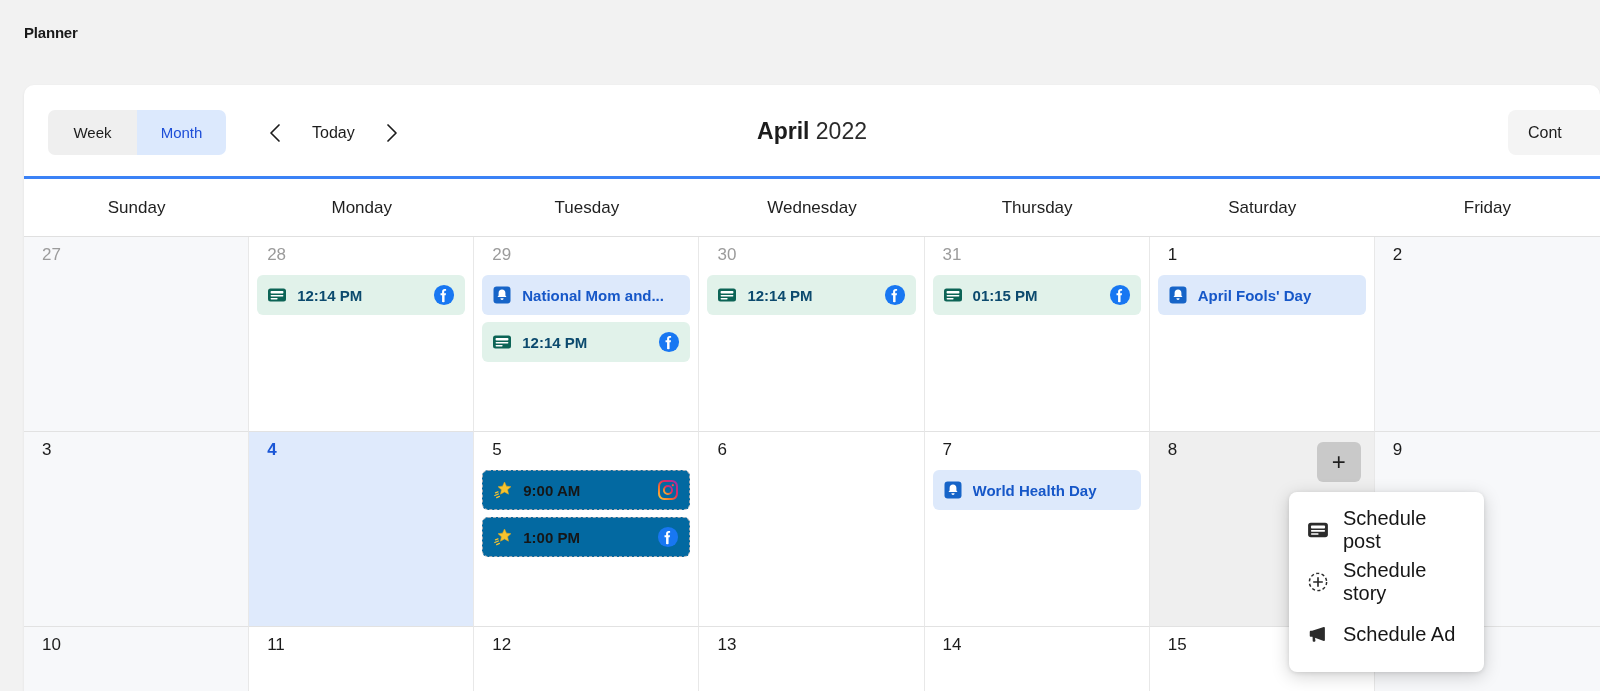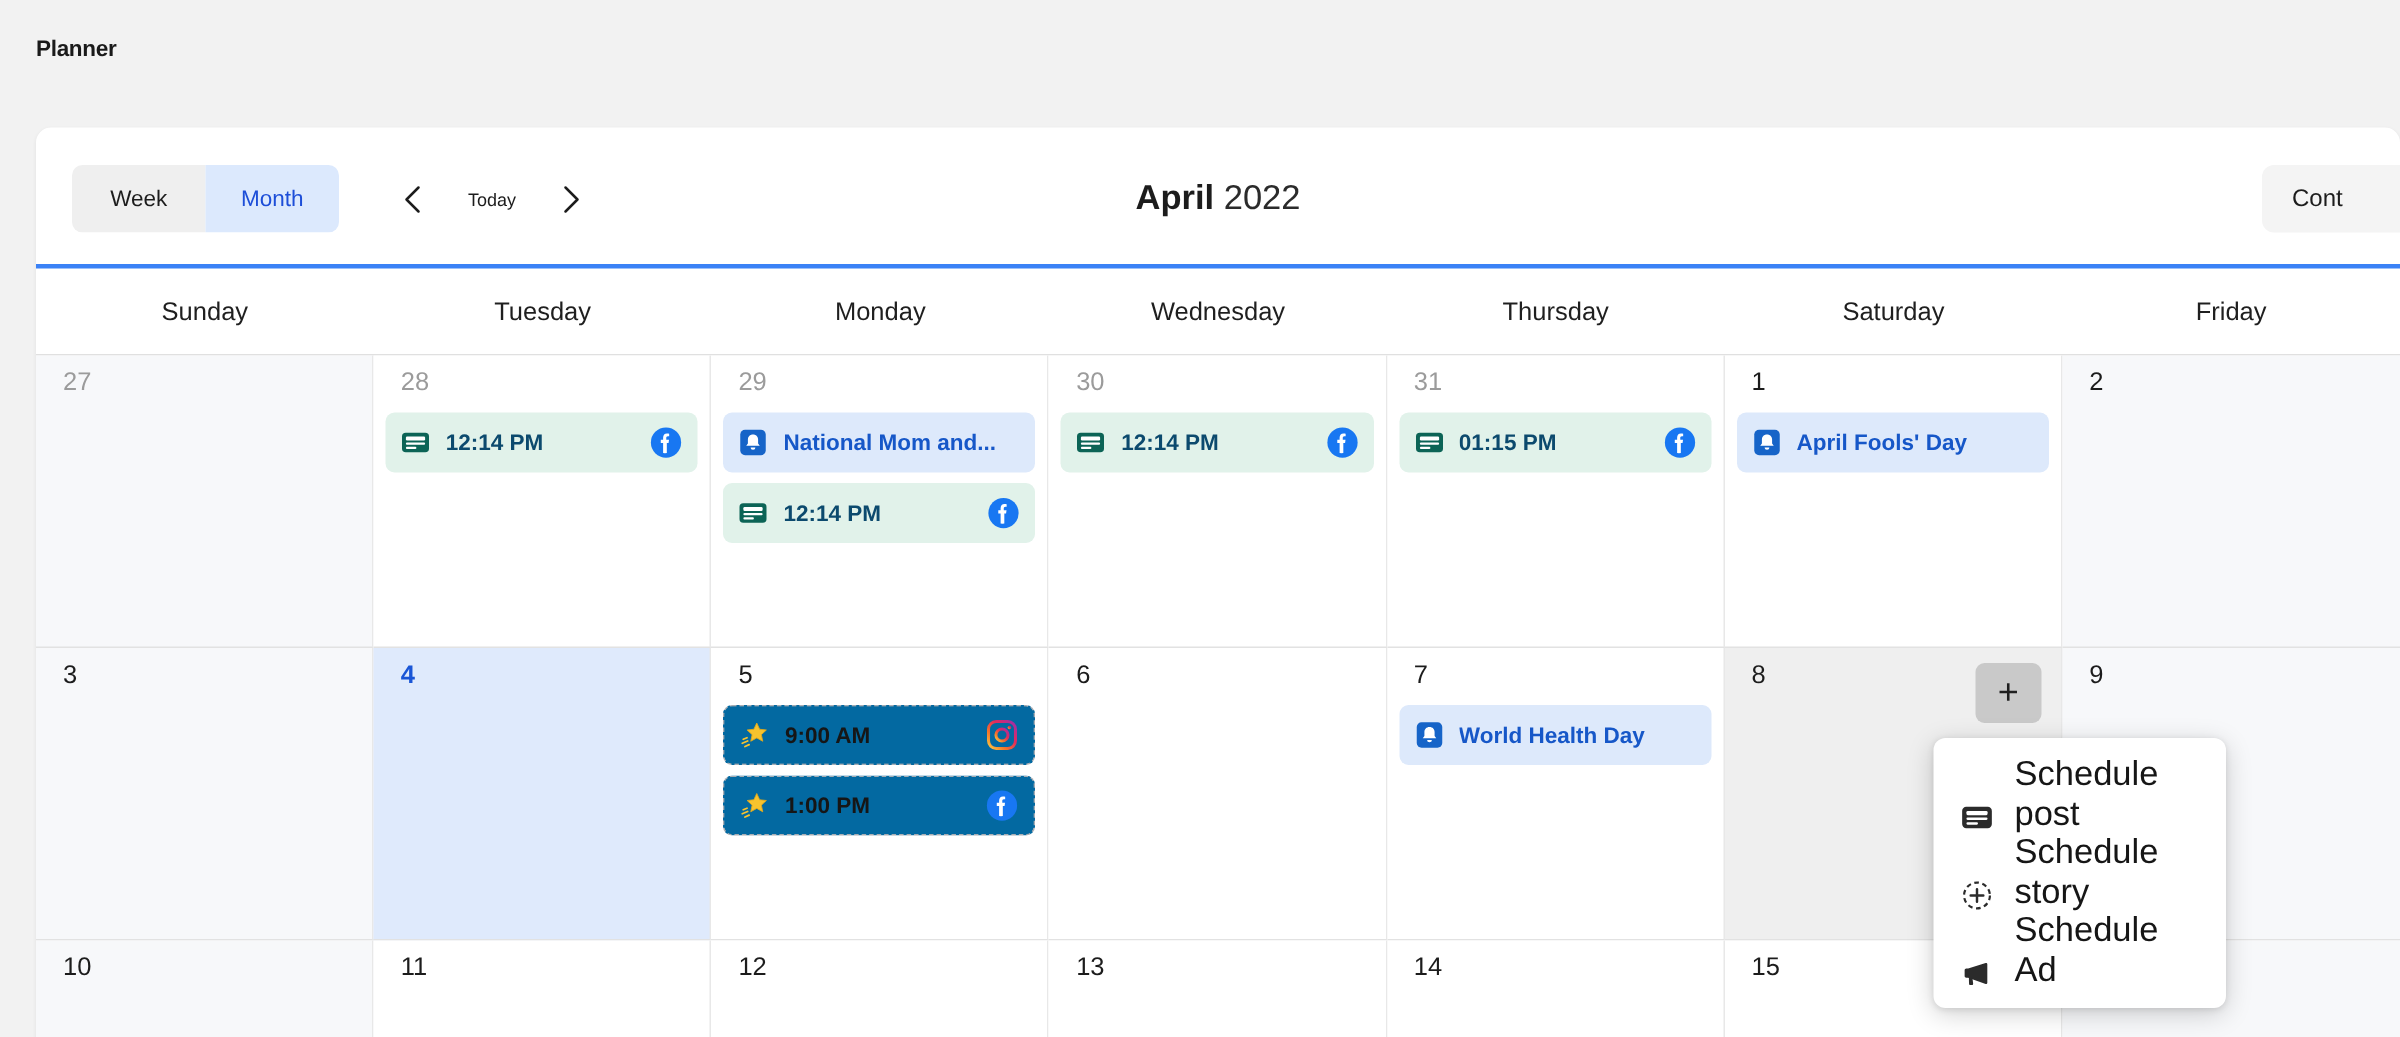--- a/index.html
+++ b/index.html
@@ -58,21 +58,21 @@
   }
   .nav-chevron {
     width: 42px; height: 45px;
     display: flex; align-items: center; justify-content: center;
     cursor: pointer; background: none; border: none;
   }
   .nav-chevron svg { display: block; }
   .today-btn {
     padding: 0 16px; height: 45px;
     display: flex; align-items: center;
-    font-size: 12px; color: #1c1c1c;
+    font-size: 16px; color: #1c1c1c;
     background: none; border: none; cursor: pointer;
     font-family: "Liberation Sans", sans-serif;
   }
   .month-title {
     position: absolute; left: 0; right: 0; top: 33px;
     text-align: center;
     font-size: 23px; color: #1c1c1c;
   }
   .month-title .m { font-weight: bold; }
   .month-title .y { font-weight: normal; color: #2b2b2b; }
@@ -173,25 +173,25 @@
     position: absolute;
     left: 1289px; top: 492px;
     width: 195px;
     background: #ffffff;
     border-radius: 8px;
     box-shadow: 0 4px 18px rgba(0,0,0,0.18), 0 1px 4px rgba(0,0,0,0.10);
     padding: 12px 0;
     z-index: 50;
   }
   .menu-item {
-    display: flex; align-items: flex-end;
+    display: flex; align-items: center;
     height: 52px;
     padding: 0 18px;
     cursor: pointer;
-    font-size: 23px; color: #161616;
+    font-size: 20px; color: #161616;
   }
   .menu-item .mlabel { margin-left: 14px; }
 </style>
 </head>
 <body>
 
 <div class="page-title">Planner</div>
 
 <div class="calendar-card">
 
@@ -223,22 +223,22 @@
     <div class="month-title">
       <span class="m">April</span>
       <span class="y">2022</span>
     </div>
 
     <button class="content-btn">Cont</button>
   </div>
 
   <div class="weekday-row" id="weekday-row">
       <div class="weekday">Sunday</div>
+      <div class="weekday">Monday</div>
       <div class="weekday">Tuesday</div>
-      <div class="weekday">Monday</div>
       <div class="weekday">Wednesday</div>
       <div class="weekday">Thursday</div>
       <div class="weekday">Saturday</div>
       <div class="weekday">Friday</div>
     </div>
 
   <div class="grid" id="grid">
       <div class="cell weekend muted">
         <div class="daynum">27</div>
         <div class="events"></div>

